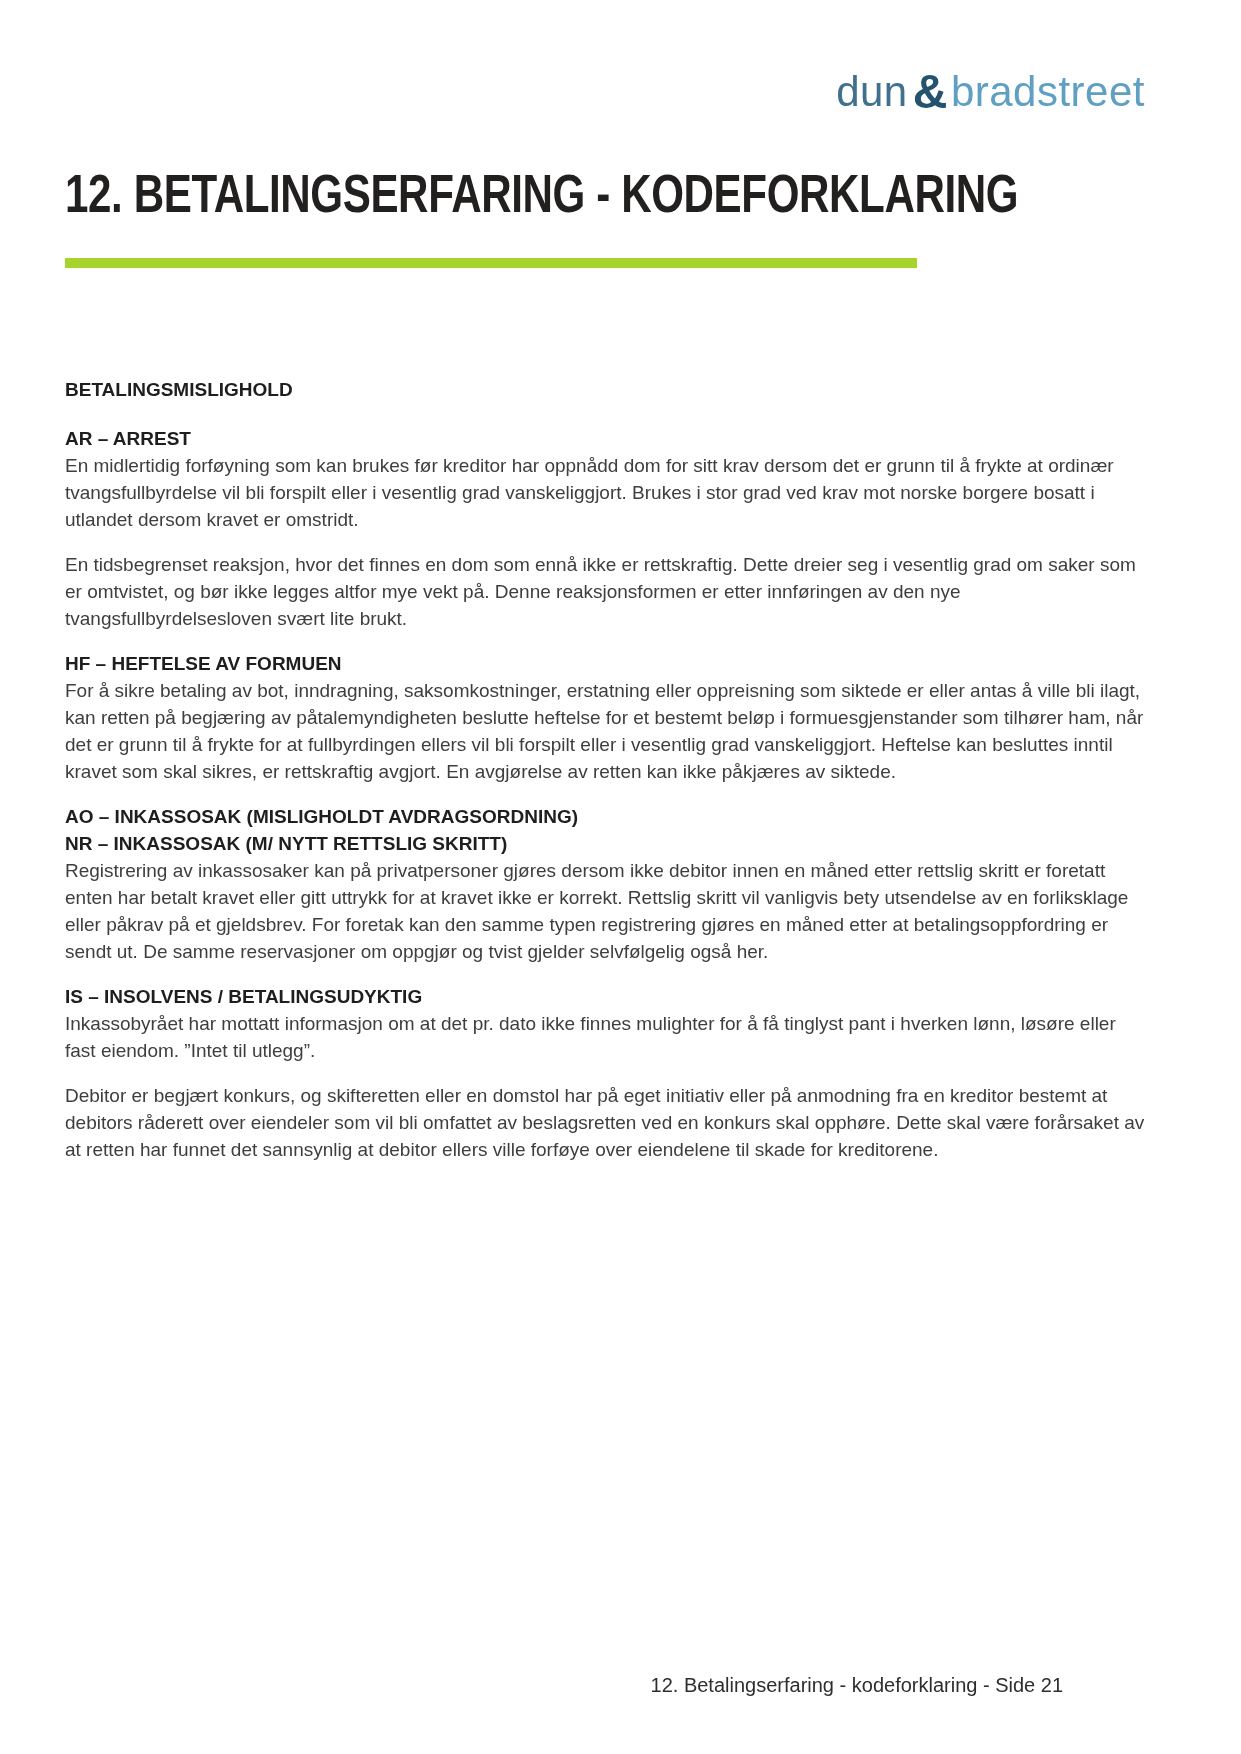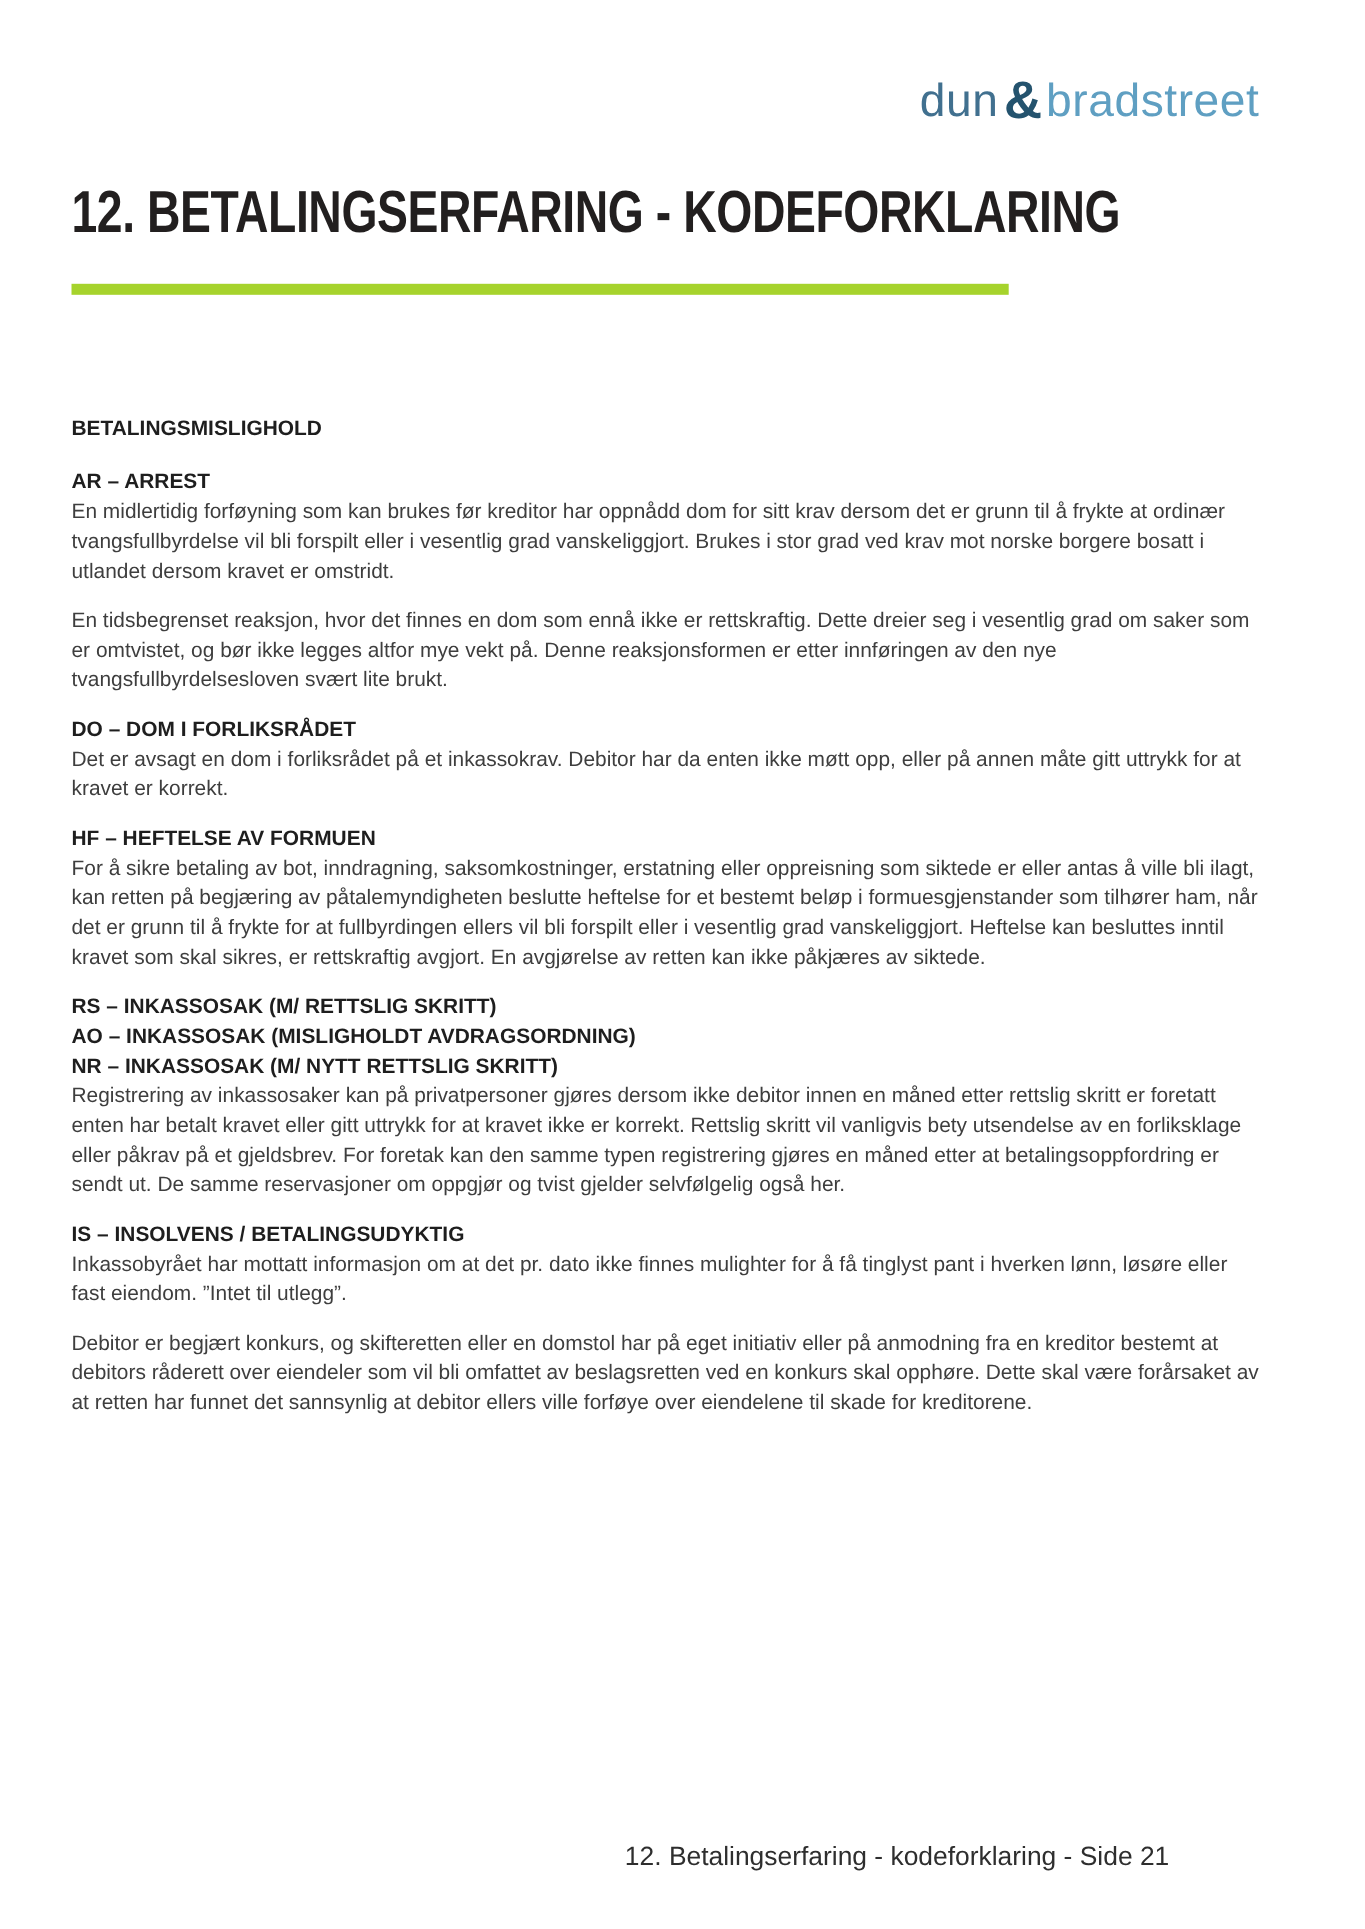--- a/index.html
+++ b/index.html
@@ -79,21 +79,21 @@
   .entry-heading {
     font-weight: bold;
     color: #1e1e1e;
   }
   .entry-text { color: #3e3e3e; }
   
   .footer {
     position: absolute;
     top: 1674px;
     right: 178px;
-    font-size: 24px;
+    font-size: 20px;
     color: #2e2e2e;
     white-space: nowrap;
   }
 </style>
 </head>
 <body>
 
 <div class="page">
 
   <div class="logo">
@@ -110,29 +110,24 @@
     <div class="section-label">BETALINGSMISLIGHOLD</div>
     <div id="entries-container">
         <div class="entry">
           <p class="entry-heading">AR – ARREST</p>
           <p class="entry-text">En midlertidig forføyning som kan brukes før kreditor har oppnådd dom for sitt krav dersom det er grunn til å frykte at ordinær tvangsfullbyrdelse vil bli forspilt eller i vesentlig grad vanskeliggjort. Brukes i stor grad ved krav mot norske borgere bosatt i utlandet dersom kravet er omstridt.</p>
         </div>
         <div class="entry">
           <p class="entry-text">En tidsbegrenset reaksjon, hvor det finnes en dom som ennå ikke er rettskraftig. Dette dreier seg i vesentlig grad om saker som er omtvistet, og bør ikke legges altfor mye vekt på. Denne reaksjonsformen er etter innføringen av den nye tvangsfullbyrdelsesloven svært lite brukt.</p>
         </div>
         <div class="entry">
-          <p class="entry-heading">DO – DOM I FORLIKSRÅDET</p>
-          <p class="entry-text">Det er avsagt en dom i forliksrådet på et inkassokrav. Debitor har da enten ikke møtt opp, eller på annen måte gitt uttrykk for at kravet er korrekt.</p>
-        </div>
-        <div class="entry">
           <p class="entry-heading">HF – HEFTELSE AV FORMUEN</p>
           <p class="entry-text">For å sikre betaling av bot, inndragning, saksomkostninger, erstatning eller oppreisning som siktede er eller antas å ville bli ilagt, kan retten på begjæring av påtalemyndigheten beslutte heftelse for et bestemt beløp i formuesgjenstander som tilhører ham, når det er grunn til å frykte for at fullbyrdingen ellers vil bli forspilt eller i vesentlig grad vanskeliggjort. Heftelse kan besluttes inntil kravet som skal sikres, er rettskraftig avgjort. En avgjørelse av retten kan ikke påkjæres av siktede.</p>
         </div>
         <div class="entry">
-          <p class="entry-heading">RS – INKASSOSAK (M/ RETTSLIG SKRITT)</p>
           <p class="entry-heading">AO – INKASSOSAK (MISLIGHOLDT AVDRAGSORDNING)</p>
           <p class="entry-heading">NR – INKASSOSAK (M/ NYTT RETTSLIG SKRITT)</p>
           <p class="entry-text">Registrering av inkassosaker kan på privatpersoner gjøres dersom ikke debitor innen en måned etter rettslig skritt er foretatt enten har betalt kravet eller gitt uttrykk for at kravet ikke er korrekt. Rettslig skritt vil vanligvis bety utsendelse av en forliksklage eller påkrav på et gjeldsbrev. For foretak kan den samme typen registrering gjøres en måned etter at betalingsoppfordring er sendt ut. De samme reservasjoner om oppgjør og tvist gjelder selvfølgelig også her.</p>
         </div>
         <div class="entry">
           <p class="entry-heading">IS – INSOLVENS / BETALINGSUDYKTIG</p>
           <p class="entry-text">Inkassobyrået har mottatt informasjon om at det pr. dato ikke finnes mulighter for å få tinglyst pant i hverken lønn, løsøre eller fast eiendom. ”Intet til utlegg”.</p>
         </div>
         <div class="entry">
           <p class="entry-text">Debitor er begjært konkurs, og skifteretten eller en domstol har på eget initiativ eller på anmodning fra en kreditor bestemt at debitors råderett over eiendeler som vil bli omfattet av beslagsretten ved en konkurs skal opphøre. Dette skal være forårsaket av at retten har funnet det sannsynlig at debitor ellers ville forføye over eiendelene til skade for kreditorene.</p>

